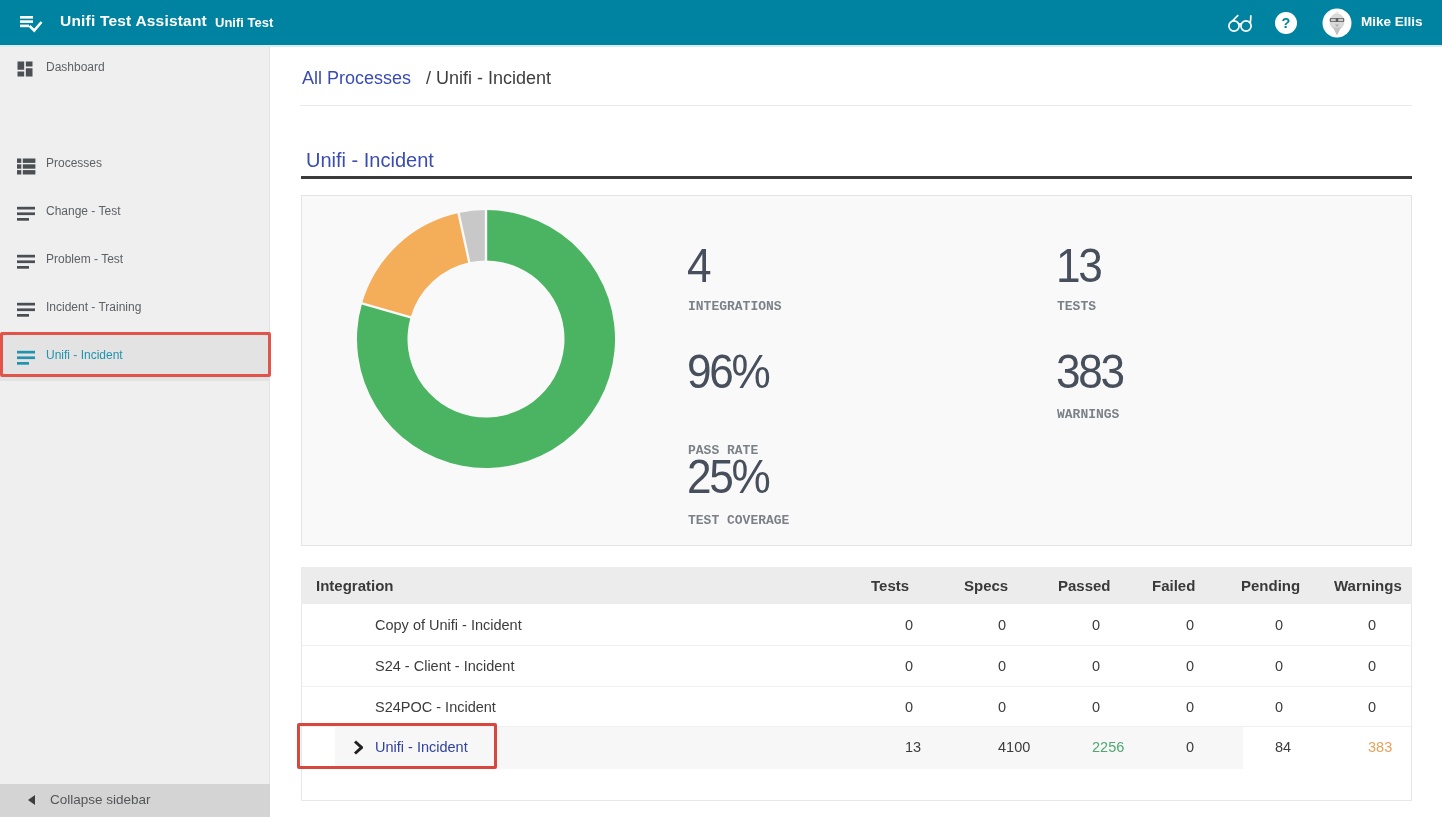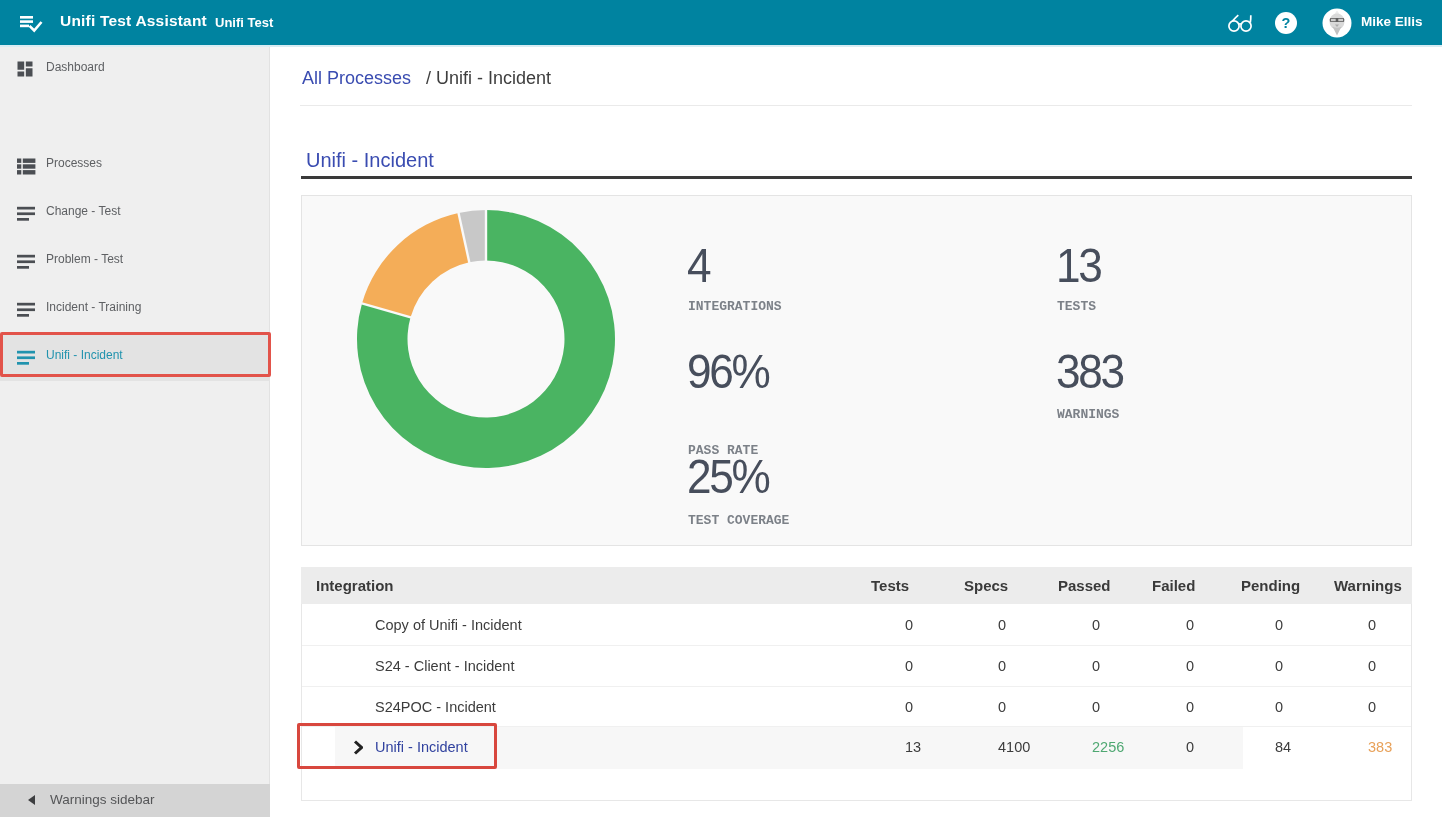--- a/index.html
+++ b/index.html
@@ -155,21 +155,21 @@
     <svg width="20" height="20" viewBox="0 0 20 20" fill="#2193ae">
       <rect x="0" y="2.8" width="18" height="2.7"></rect>
         <rect x="0" y="8.4" width="18" height="2.7"></rect>
         <rect x="0" y="14" width="12" height="2.7"></rect>
     </svg>
     <span class="lbl">Unifi - Incident</span>
   </div>
   <div id="sel-red"></div>
   <div id="collapse">
     <div class="tri"></div>
-    <span class="lbl">Warnings sidebar</span>
+    <span class="lbl">Collapse sidebar</span>
   </div>
 </div>
 
 <div id="crumb"><span class="link">All Processes</span>&nbsp;&nbsp; / Unifi - Incident</div>
 <div id="div1"></div>
 <div id="h1">Unifi - Incident</div>
 <div id="underline"></div>
 
 <div id="card"></div>
 <svg id="donut" width="290" height="290" viewBox="0 0 290 290">

